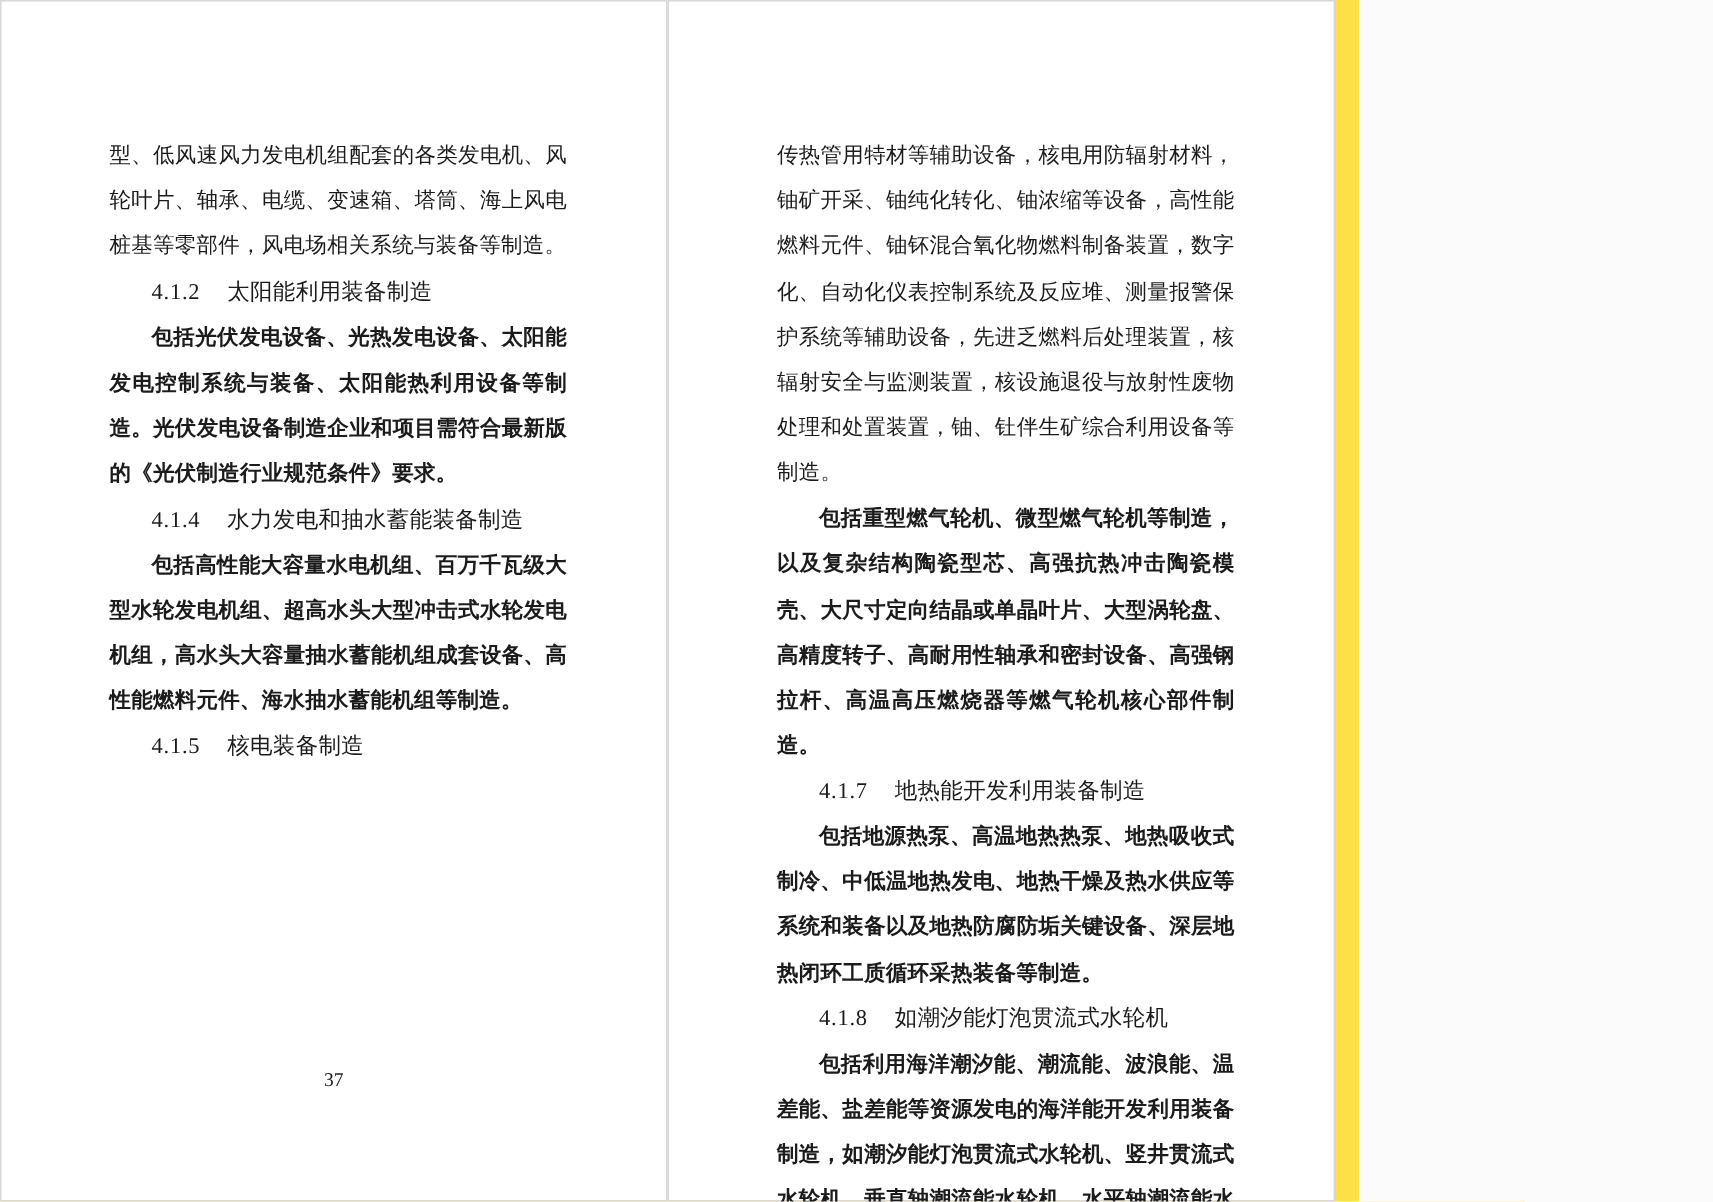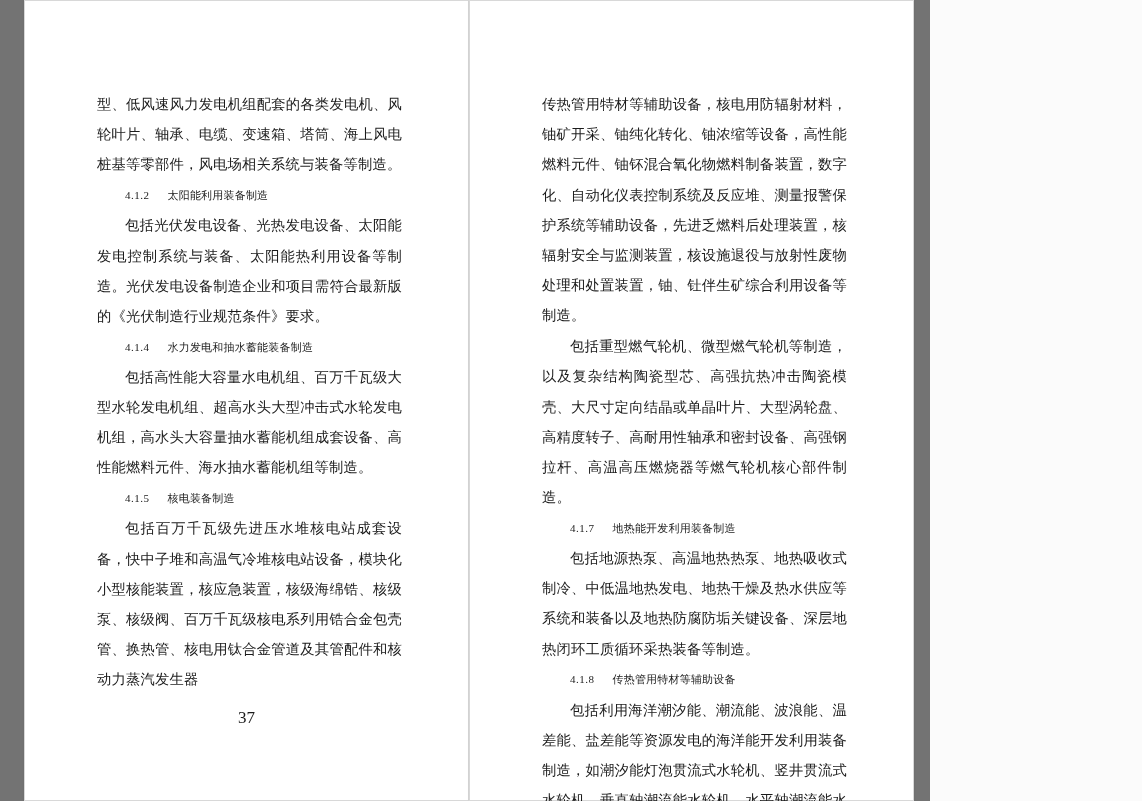--- a/index.html
+++ b/index.html
@@ -12,22 +12,21 @@
     height: 801px;
     font-family: "Liberation Serif", "DejaVu Serif", serif;
     overflow: hidden;
   }
   .spread {
     display: flex;
     width: 906px;
     height: 801px;
     align-items: flex-start;
     justify-content: space-between;
-    background: #737373;
-    padding-left: 24px;
+    background: #fde047;
   }
   .page {
     background: #ffffff;
     width: 556px;
     height: 801px;
     box-sizing: border-box;
     position: relative;
     border: 1px solid #d8d8d8;
     box-shadow: 0 0 2px rgba(0,0,0,0.08);
   }
@@ -45,66 +44,66 @@
     font-size: 14.3px;
     line-height: 30.2px;
     color: #1b1b1b;
     text-align: justify;
     text-justify: inter-ideograph;
     letter-spacing: 0.2px;
     font-family: "Liberation Serif", "DejaVu Serif", serif;
   }
   p.indent {
     text-indent: 28px;
+    font-weight: bold;
   }
   p.heading {
     text-indent: 28px;
     margin: 0;
-    font-size: 11px;
+    font-size: 15px;
     line-height: 30.2px;
     color: #1b1b1b;
     letter-spacing: 0.2px;
   }
   p.heading .num {
     margin-right: 18px;
     letter-spacing: 0.5px;
   }
   .page-number {
     position: absolute;
     bottom: 72px;
     left: 0;
     right: 0;
     text-align: center;
-    font-size: 17px;
+    font-size: 13px;
     color: #1b1b1b;
     font-family: "Liberation Serif", "DejaVu Serif", serif;
   }
 </style>
 </head>
 <body>
 
 <div class="spread">
 
   <div class="page page-left">
     <div class="page-body">
       <p class="para">型、低风速风力发电机组配套的各类发电机、风轮叶片、轴承、电缆、变速箱、塔筒、海上风电桩基等零部件，风电场相关系统与装备等制造。</p>
       <p class="heading"><span class="num">4.1.2</span><span>太阳能利用装备制造</span></p>
       <p class="para indent">包括光伏发电设备、光热发电设备、太阳能发电控制系统与装备、太阳能热利用设备等制造。光伏发电设备制造企业和项目需符合最新版的《光伏制造行业规范条件》要求。</p>
       <p class="heading"><span class="num">4.1.4</span><span>水力发电和抽水蓄能装备制造</span></p>
       <p class="para indent">包括高性能大容量水电机组、百万千瓦级大型水轮发电机组、超高水头大型冲击式水轮发电机组，高水头大容量抽水蓄能机组成套设备、高性能燃料元件、海水抽水蓄能机组等制造。</p>
       <p class="heading"><span class="num">4.1.5</span><span>核电装备制造</span></p>
-      <p class="para indent">包括百万千瓦级先进压水堆核电站成套设备，快中子堆和高温气冷堆核电站设备，模块化小型核能装置，核应急装置，核级海绵锆、核级泵、核级阀、百万千瓦级核电系列用锆合金包壳管、换热管、核电用钛合金管道及其管配件和核动力蒸汽发生器</p>
     </div>
     <div class="page-number">37</div>
   </div>
 
   <div class="page page-right">
     <div class="page-body">
       <p class="para">传热管用特材等辅助设备，核电用防辐射材料，铀矿开采、铀纯化转化、铀浓缩等设备，高性能燃料元件、铀钚混合氧化物燃料制备装置，数字化、自动化仪表控制系统及反应堆、测量报警保护系统等辅助设备，先进乏燃料后处理装置，核辐射安全与监测装置，核设施退役与放射性废物处理和处置装置，铀、钍伴生矿综合利用设备等制造。</p>
       <p class="para indent">包括重型燃气轮机、微型燃气轮机等制造，以及复杂结构陶瓷型芯、高强抗热冲击陶瓷模壳、大尺寸定向结晶或单晶叶片、大型涡轮盘、高精度转子、高耐用性轴承和密封设备、高强钢拉杆、高温高压燃烧器等燃气轮机核心部件制造。</p>
       <p class="heading"><span class="num">4.1.7</span><span>地热能开发利用装备制造</span></p>
       <p class="para indent">包括地源热泵、高温地热热泵、地热吸收式制冷、中低温地热发电、地热干燥及热水供应等系统和装备以及地热防腐防垢关键设备、深层地热闭环工质循环采热装备等制造。</p>
-      <p class="heading"><span class="num">4.1.8</span><span>传热管用特材等辅助设备</span></p>
+      <p class="heading"><span class="num">4.1.8</span><span>如潮汐能灯泡贯流式水轮机</span></p>
       <p class="para indent">包括利用海洋潮汐能、潮流能、波浪能、温差能、盐差能等资源发电的海洋能开发利用装备制造，如潮汐能灯泡贯流式水轮机、竖井贯流式水轮机、垂直轴潮流能水轮机、水平轴潮流能水轮机、鹰式波浪能转换装置、振荡水柱式波浪能转换装置、摆式波浪能转换装置、点吸收式波浪能转换装置、海洋温差能转换装置、海洋盐差能转换装置等。</p>
     </div>
   </div>
 
 </div>
 
 </body></html>

